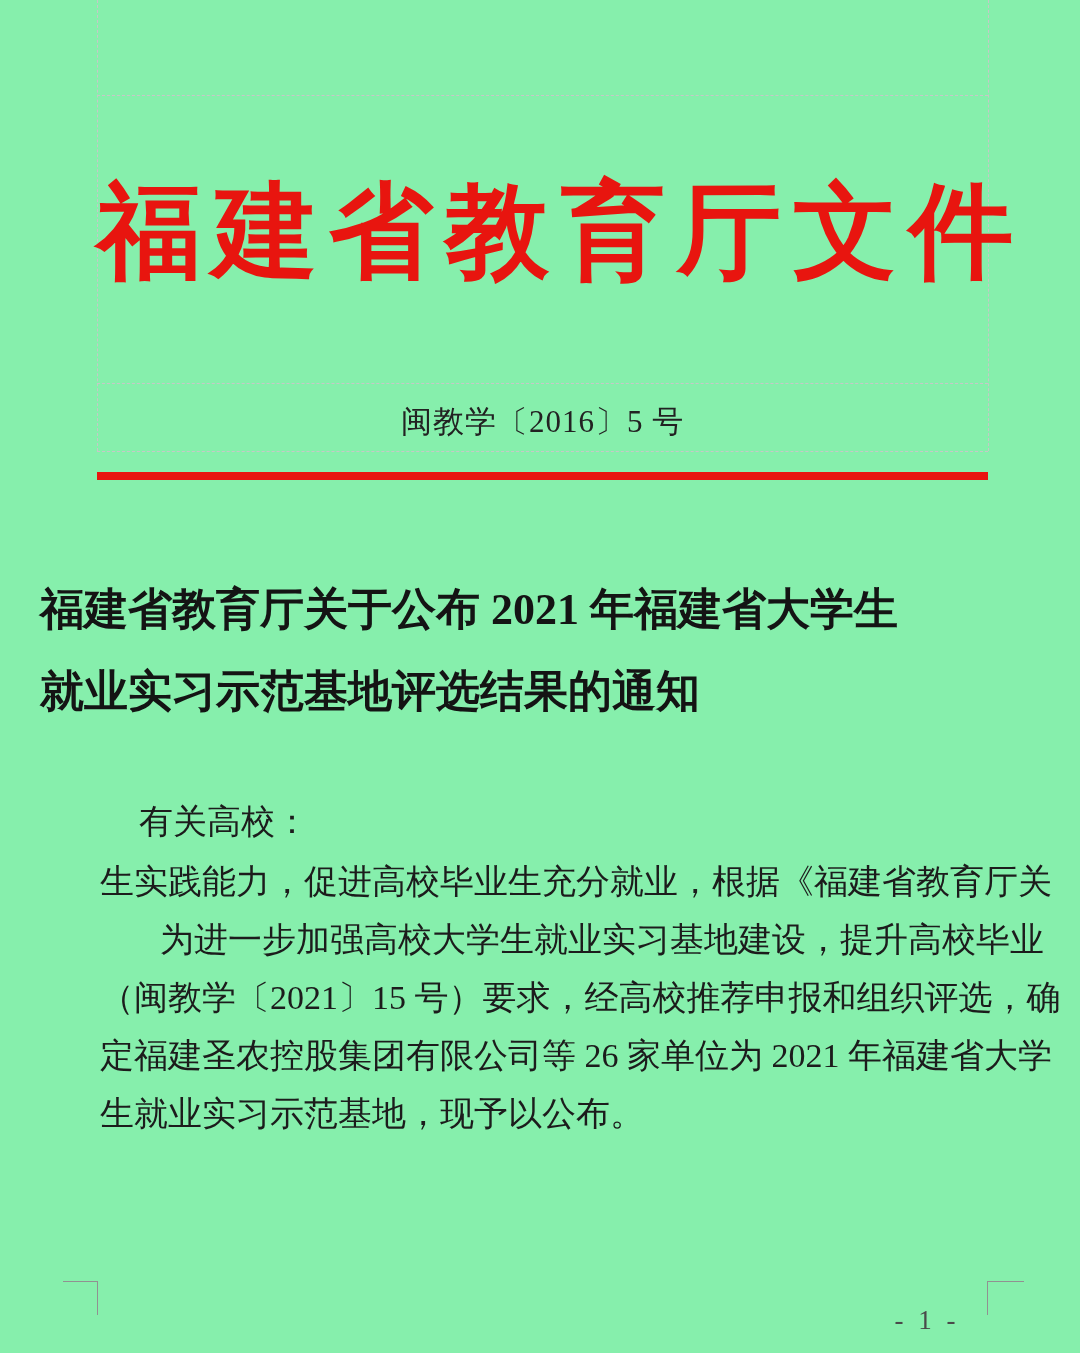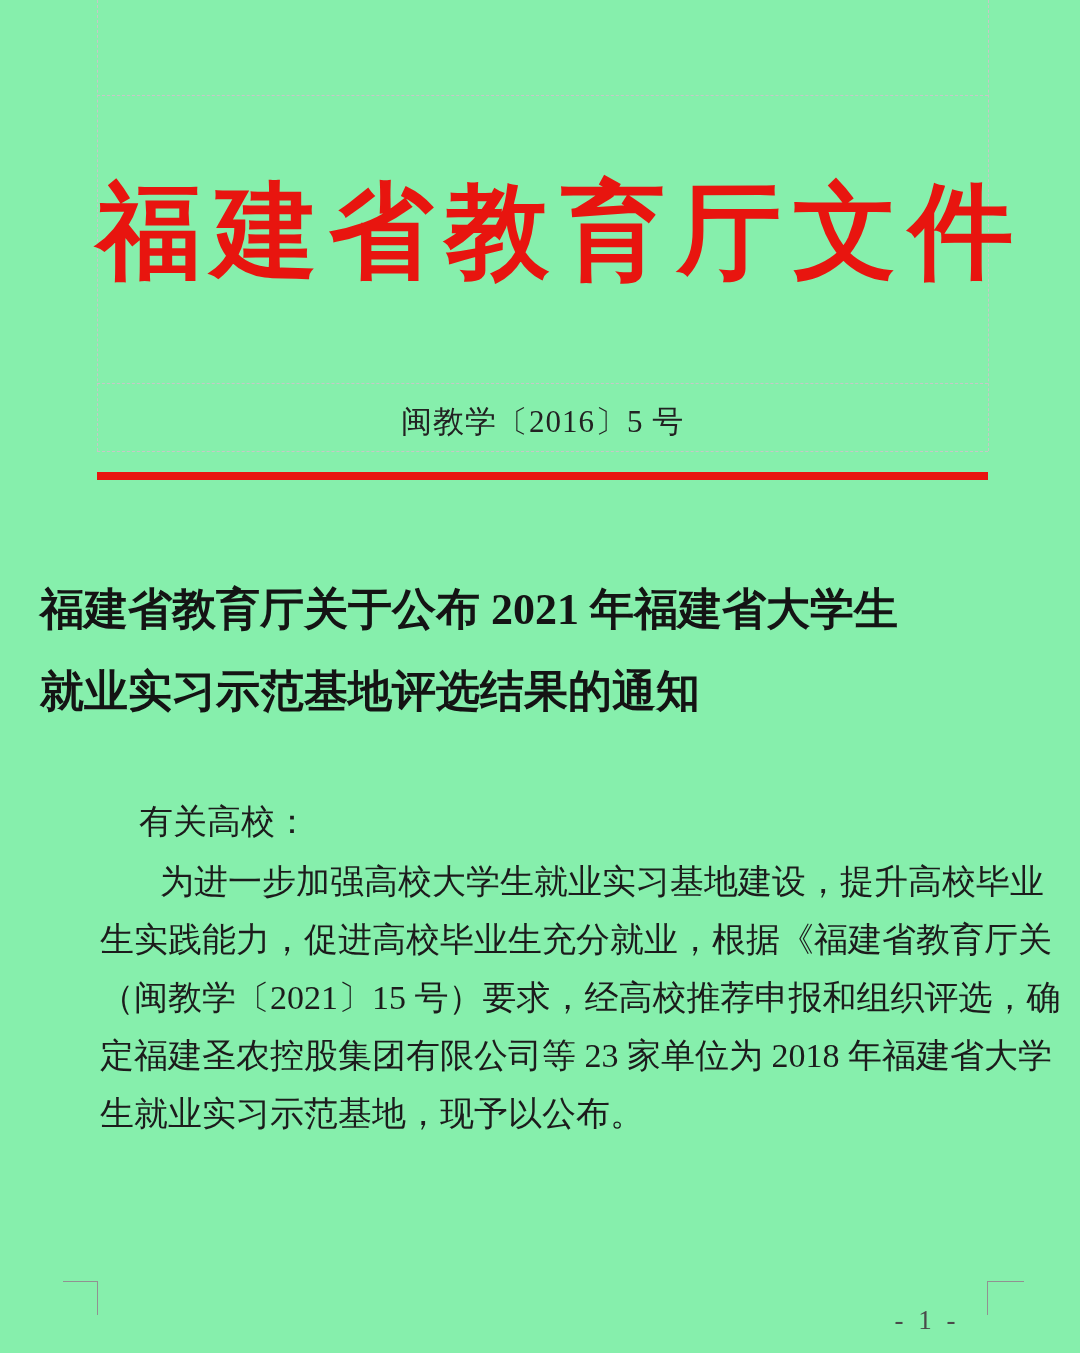--- a/index.html
+++ b/index.html
@@ -158,24 +158,24 @@
   <div class="doc-number">闽教学〔2016〕5 号</div>
 
   <div class="red-rule"></div>
 
   <div class="doc-title-line l1">福建省教育厅关于公布 2021 年福建省大学生</div>
   <div class="doc-title-line l2">就业实习示范基地评选结果的通知</div>
 
   <div class="salutation">有关高校：</div>
 
   <div class="body-block">
+    <div class="body-line">生实践能力，促进高校毕业生充分就业，根据《福建省教育厅关</div>
     <div class="body-line first">为进一步加强高校大学生就业实习基地建设，提升高校毕业</div>
-    <div class="body-line">生实践能力，促进高校毕业生充分就业，根据《福建省教育厅关</div>
     <div class="body-line">（闽教学〔2021〕15 号）要求，经高校推荐申报和组织评选，确</div>
-    <div class="body-line">定福建圣农控股集团有限公司等 23 家单位为 2018 年福建省大学</div>
+    <div class="body-line">定福建圣农控股集团有限公司等 26 家单位为 2021 年福建省大学</div>
     <div class="body-line last">生就业实习示范基地，现予以公布。</div>
   </div>
 
   <div class="page-number">- 1 -</div>
   <div class="corner-mark bl"></div>
   <div class="corner-mark br"></div>
 
 </div>
 
 </body></html>

